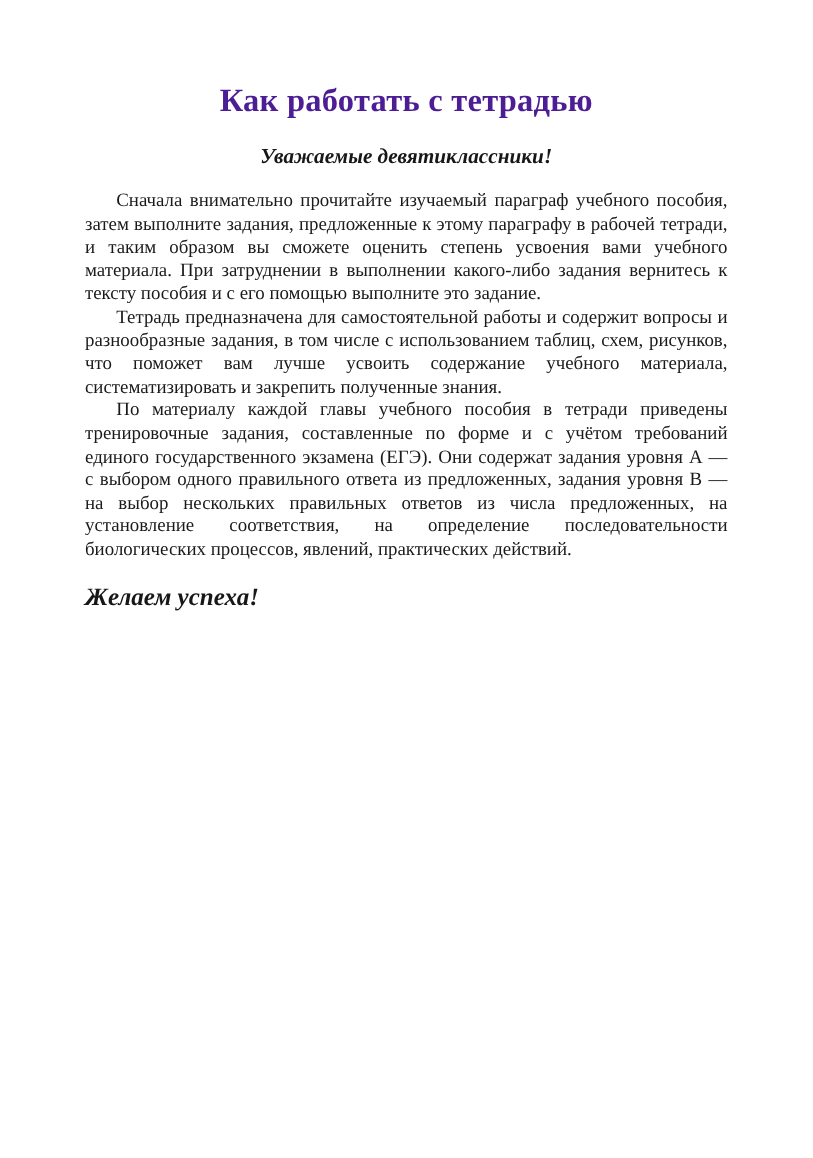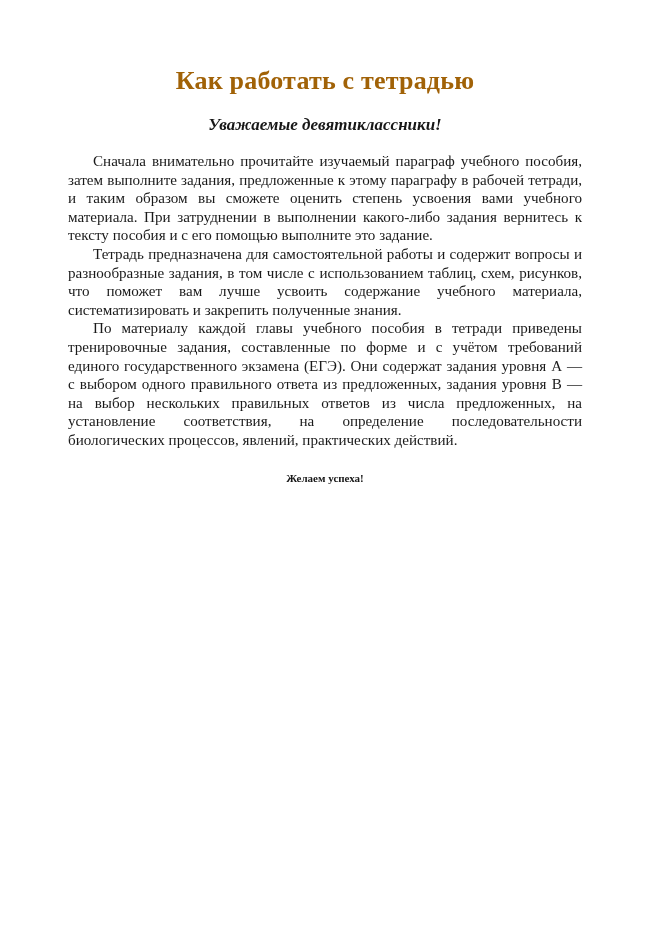--- a/index.html
+++ b/index.html
@@ -30,21 +30,21 @@
   }
 
   .page-title {
     text-align: center;
     font-size: 26px;
     font-weight: bold;
     letter-spacing: 0.2px;
     line-height: 30px;
     margin: 0;
     padding-top: 66px;
-    color: #a16207;
+    color: #4c1d95;
   }
 
   .salutation {
     text-align: center;
     font-size: 17px;
     font-weight: bold;
     font-style: italic;
     line-height: 20px;
     margin: 0;
     padding-top: 19px;
@@ -60,23 +60,24 @@
     font-size: 15.1px;
     line-height: 18.6px;
     text-align: justify;
     text-indent: 25px;
     text-justify: inter-word;
     color: #1a1a1a;
     hyphens: manual;
   }
 
   .closing {
-    text-align: center;
-    font-size: 11px;
+    text-align: left;
+    font-size: 20px;
     font-weight: bold;
+    font-style: italic;
     line-height: 20px;
     margin: 0;
     padding-top: 18px;
     color: #171717;
   }
 </style>
 </head>
 <body>
 
 <div class="page">

